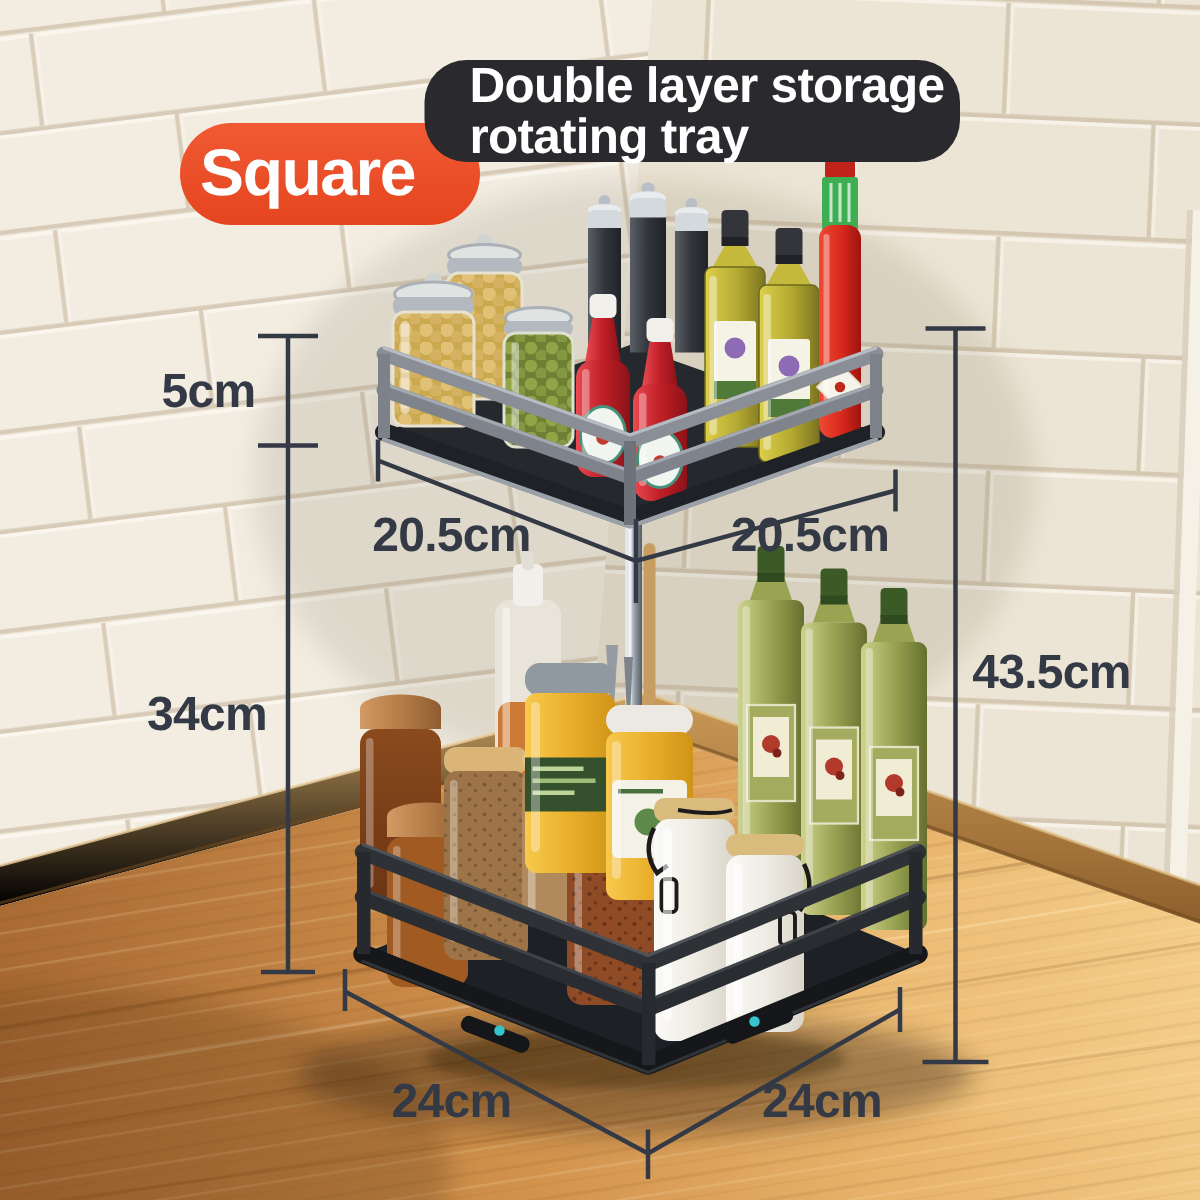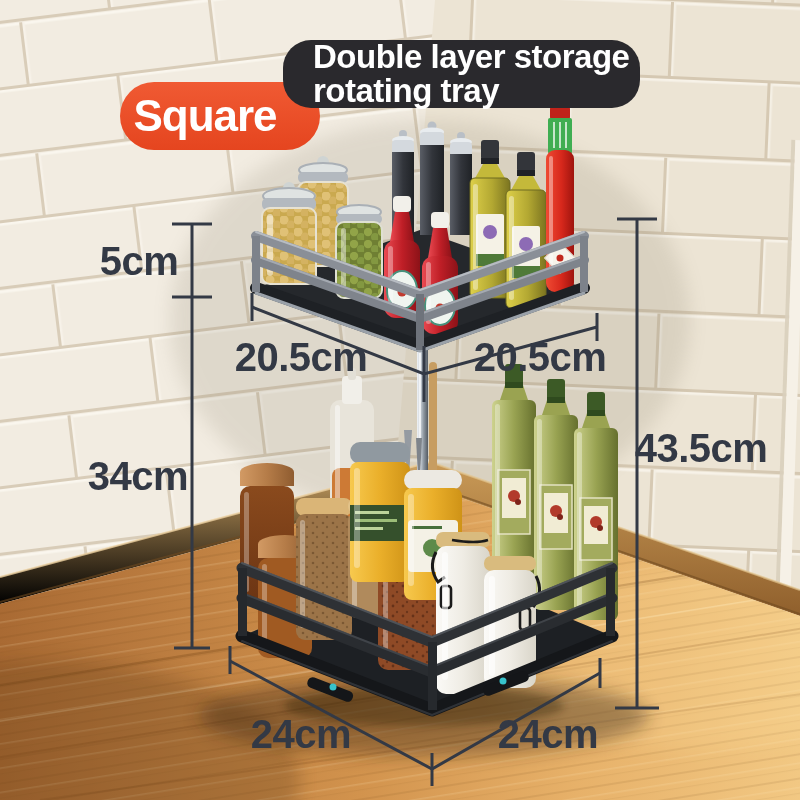--- a/index.html
+++ b/index.html
@@ -11,21 +11,21 @@
     border-radius:34px;background:linear-gradient(180deg,#f05a33,#e5451f);
     display:flex;align-items:center;justify-content:center;padding-right:30px;
     box-sizing:border-box;z-index:2;margin-top:42px;}
   .badge-orange span{color:#fff;font-size:44px;font-weight:bold;letter-spacing:-1px;}
   .badge-dark{position:absolute;left:283px;top:40px;width:357px;height:68px;
     border-radius:28px;background:#2a292d;display:flex;flex-direction:column;
     justify-content:center;padding-left:30px;box-sizing:border-box;z-index:3;}
   .badge-dark div{color:#fff;font-size:33px;font-weight:bold;line-height:1.02;
     letter-spacing:-0.5px;white-space:nowrap;}
   
-  .dim{position:absolute;transform:translate(-50%,-50%);font-size:40px;
+  .dim{position:absolute;transform:translate(-50%,-50%);font-size:32px;
     font-weight:600;color:#333945;letter-spacing:-0.5px;white-space:nowrap;z-index:4;}
 </style>
 </head>
 <body>
 
 <div class="stage">
 
 <svg width="800" height="800" viewBox="0 0 800 800">
   <defs>
     <clipPath id="clipL">

